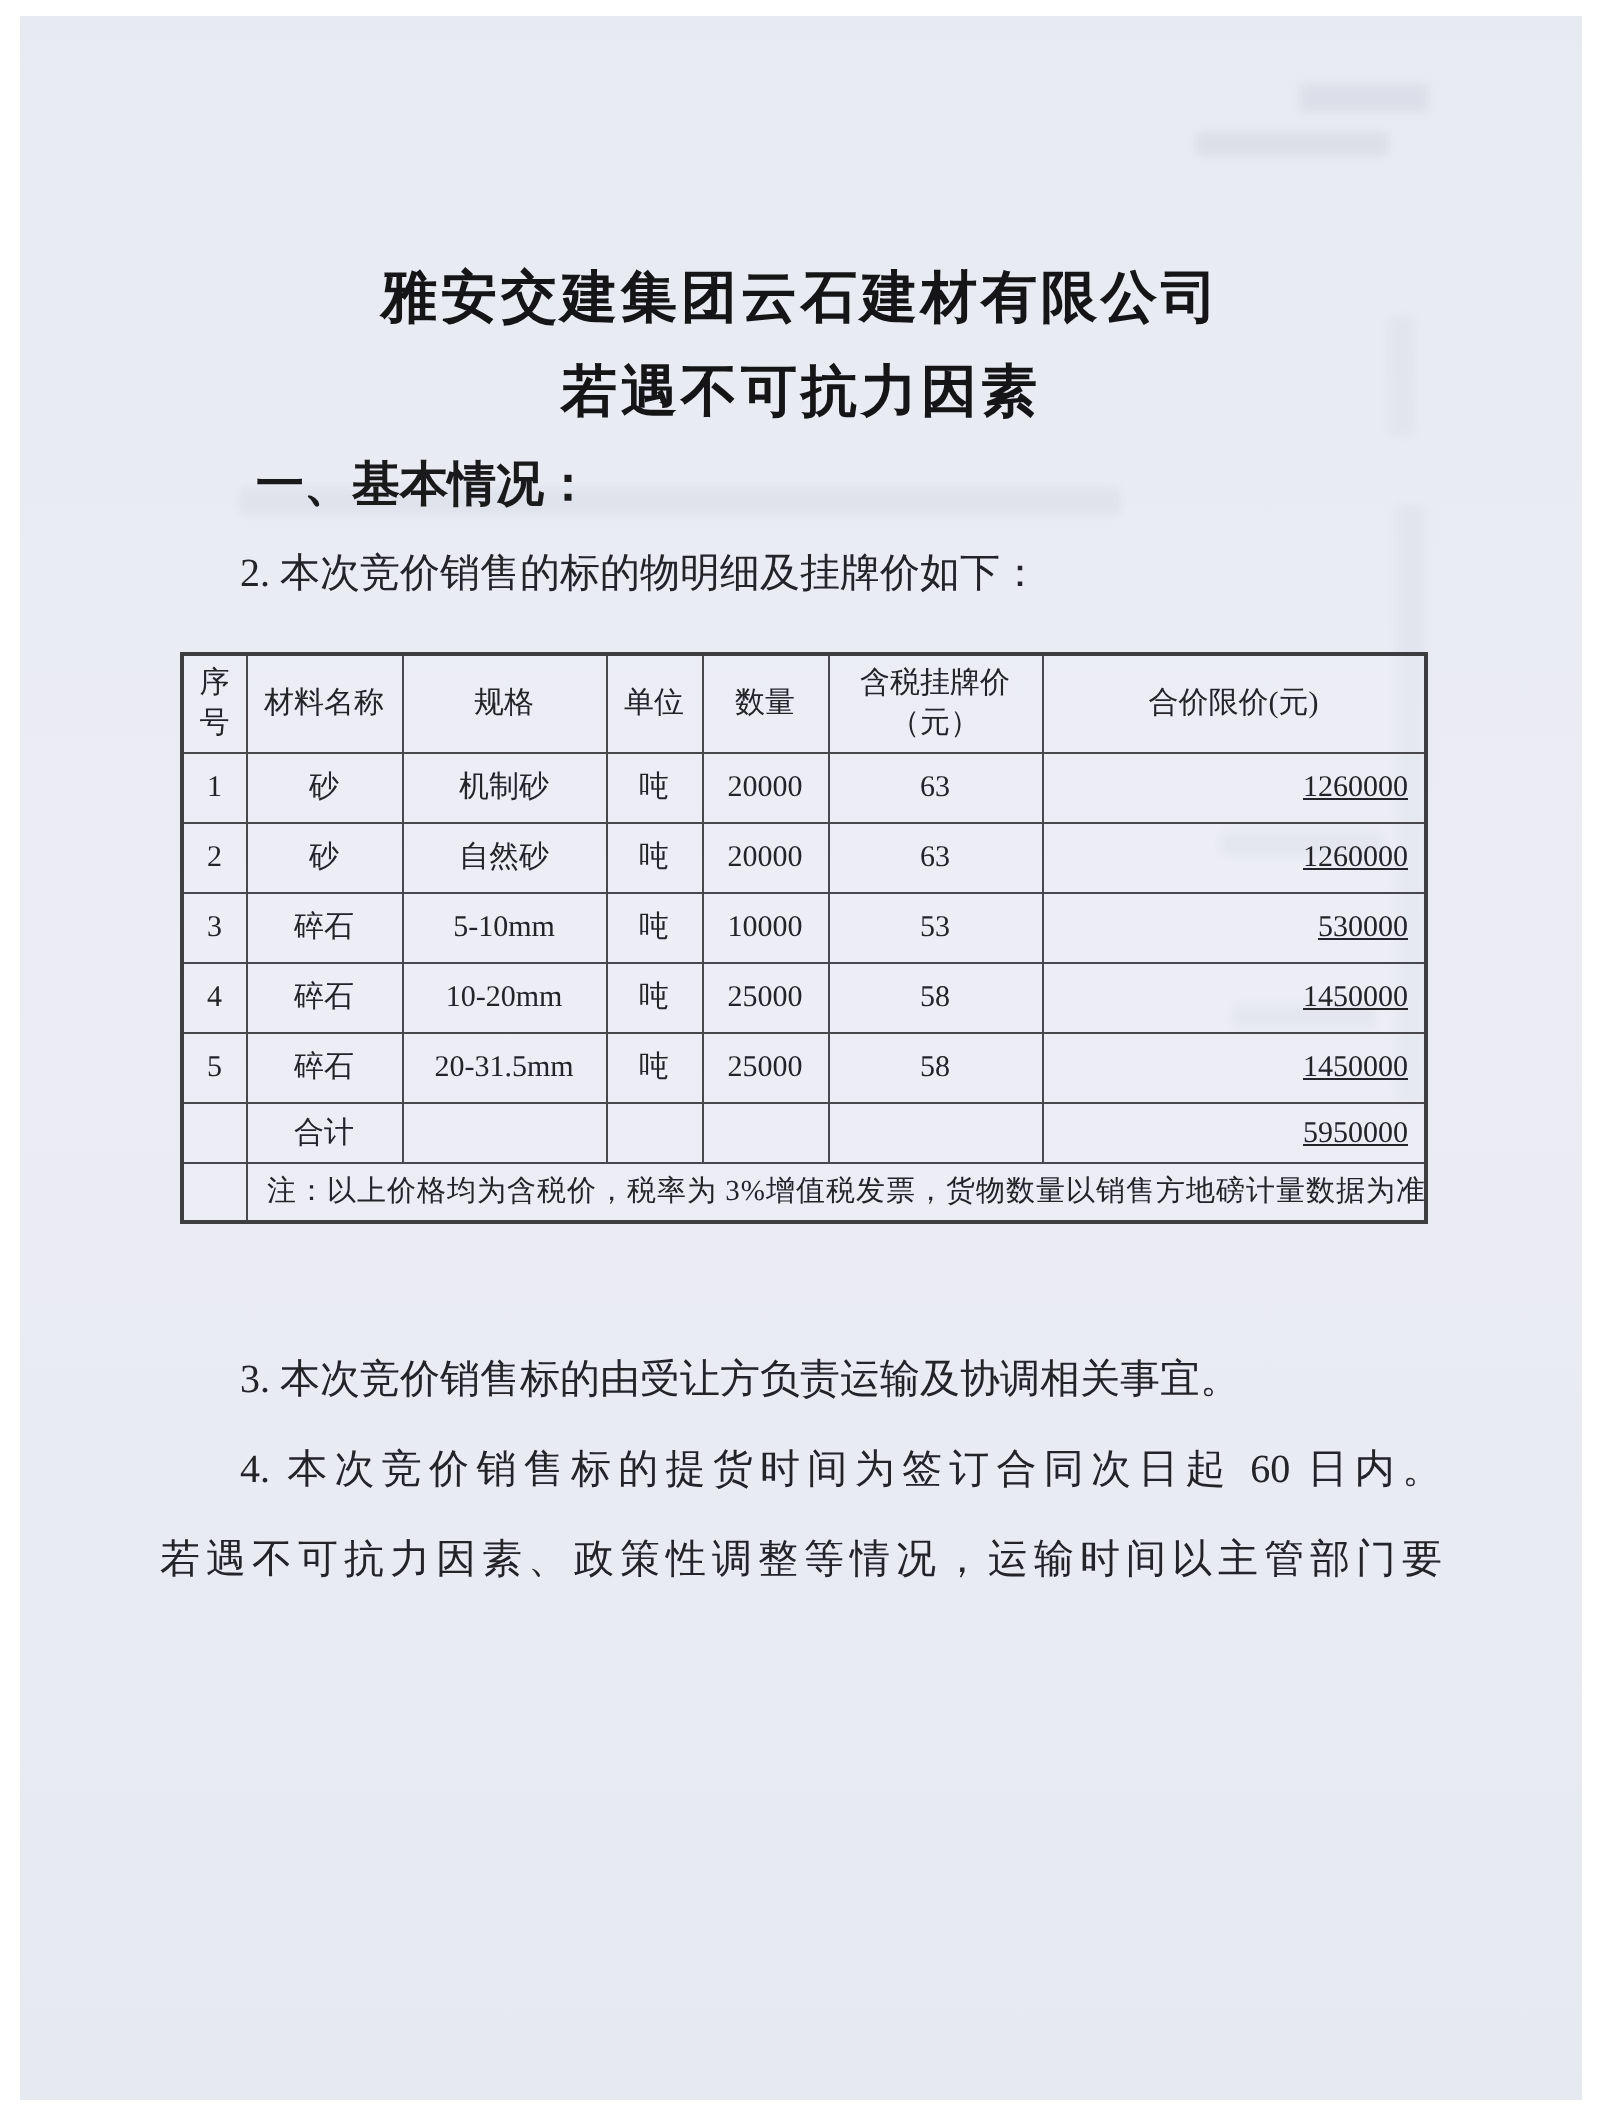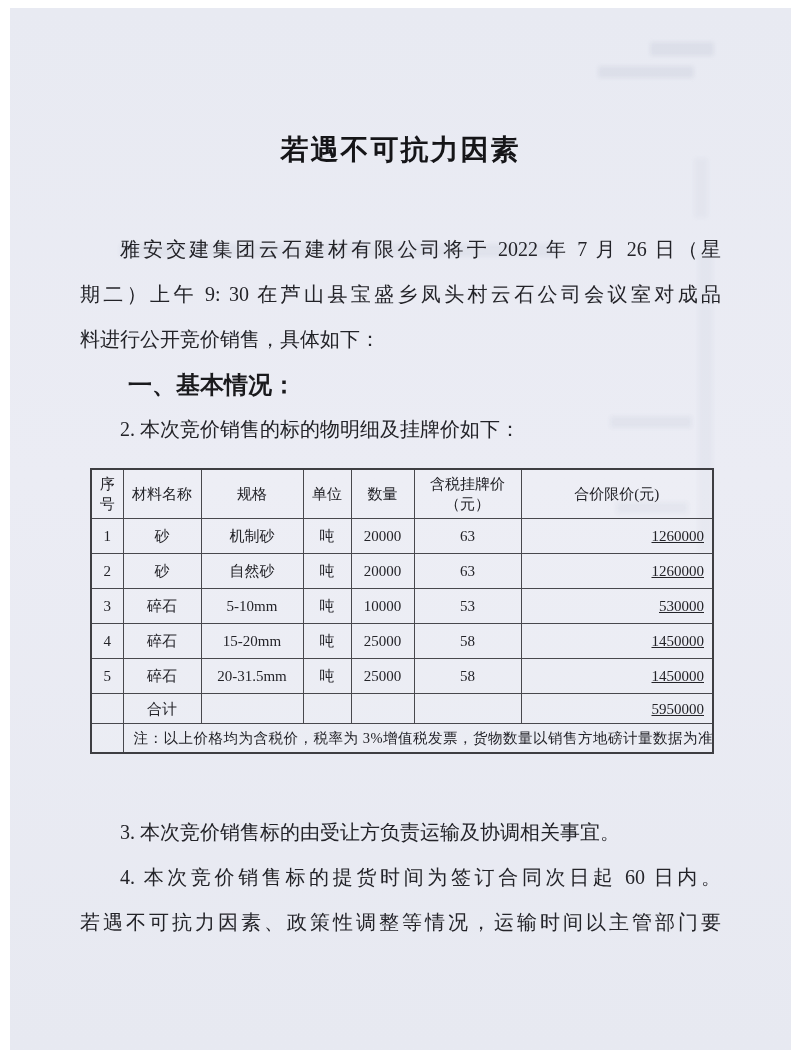--- a/index.html
+++ b/index.html
@@ -92,28 +92,24 @@
   <div class="ghost" style="left:588px;top:58px;width:96px;height:12px;"></div>
   <div class="ghost" style="left:110px;top:236px;width:440px;height:13px;opacity:.8;"></div>
   <div class="ghost" style="left:600px;top:408px;width:82px;height:12px;opacity:.8;"></div>
   <div class="ghost" style="left:606px;top:494px;width:72px;height:12px;opacity:.8;"></div>
   <div class="ghost" style="left:688px;top:244px;width:15px;height:300px;opacity:.55;"></div>
   <div class="ghost" style="left:684px;top:150px;width:14px;height:60px;opacity:.5;"></div>
 
   <div class="content">
 
     <div class="title-block">
+      <div class="title-line">雅安交建集团云石建材有限公司</div>
       <div class="title-line">若遇不可抗力因素</div>
     </div>
 
-    <div class="intro">
-      <div class="bodyline fill indent">雅安交建集团云石建材有限公司将于 2022 年 7 月 26 日（星</div>
-      <div class="bodyline fill">期二）上午 9: 30 在芦山县宝盛乡凤头村云石公司会议室对成品</div>
-      <div class="bodyline">料进行公开竞价销售，具体如下：</div>
-    </div>
 
     <div class="bodyline heading indent">一、基本情况：</div>
 
 
     <div class="bodyline indent">2. 本次竞价销售的标的物明细及挂牌价如下：</div>
 
     <table class="price-table">
       <colgroup>
         <col style="width:32px">
           <col style="width:78px">
@@ -158,21 +154,21 @@
           <td>碎石</td>
           <td>5-10mm</td>
           <td>吨</td>
           <td>10000</td>
           <td>53</td>
           <td class="amount">530000</td>
         </tr>
         <tr class="data-row">
           <td>4</td>
           <td>碎石</td>
-          <td>15-20mm</td>
+          <td>10-20mm</td>
           <td>吨</td>
           <td>25000</td>
           <td>58</td>
           <td class="amount">1450000</td>
         </tr>
         <tr class="data-row">
           <td>5</td>
           <td>碎石</td>
           <td>20-31.5mm</td>
           <td>吨</td>

